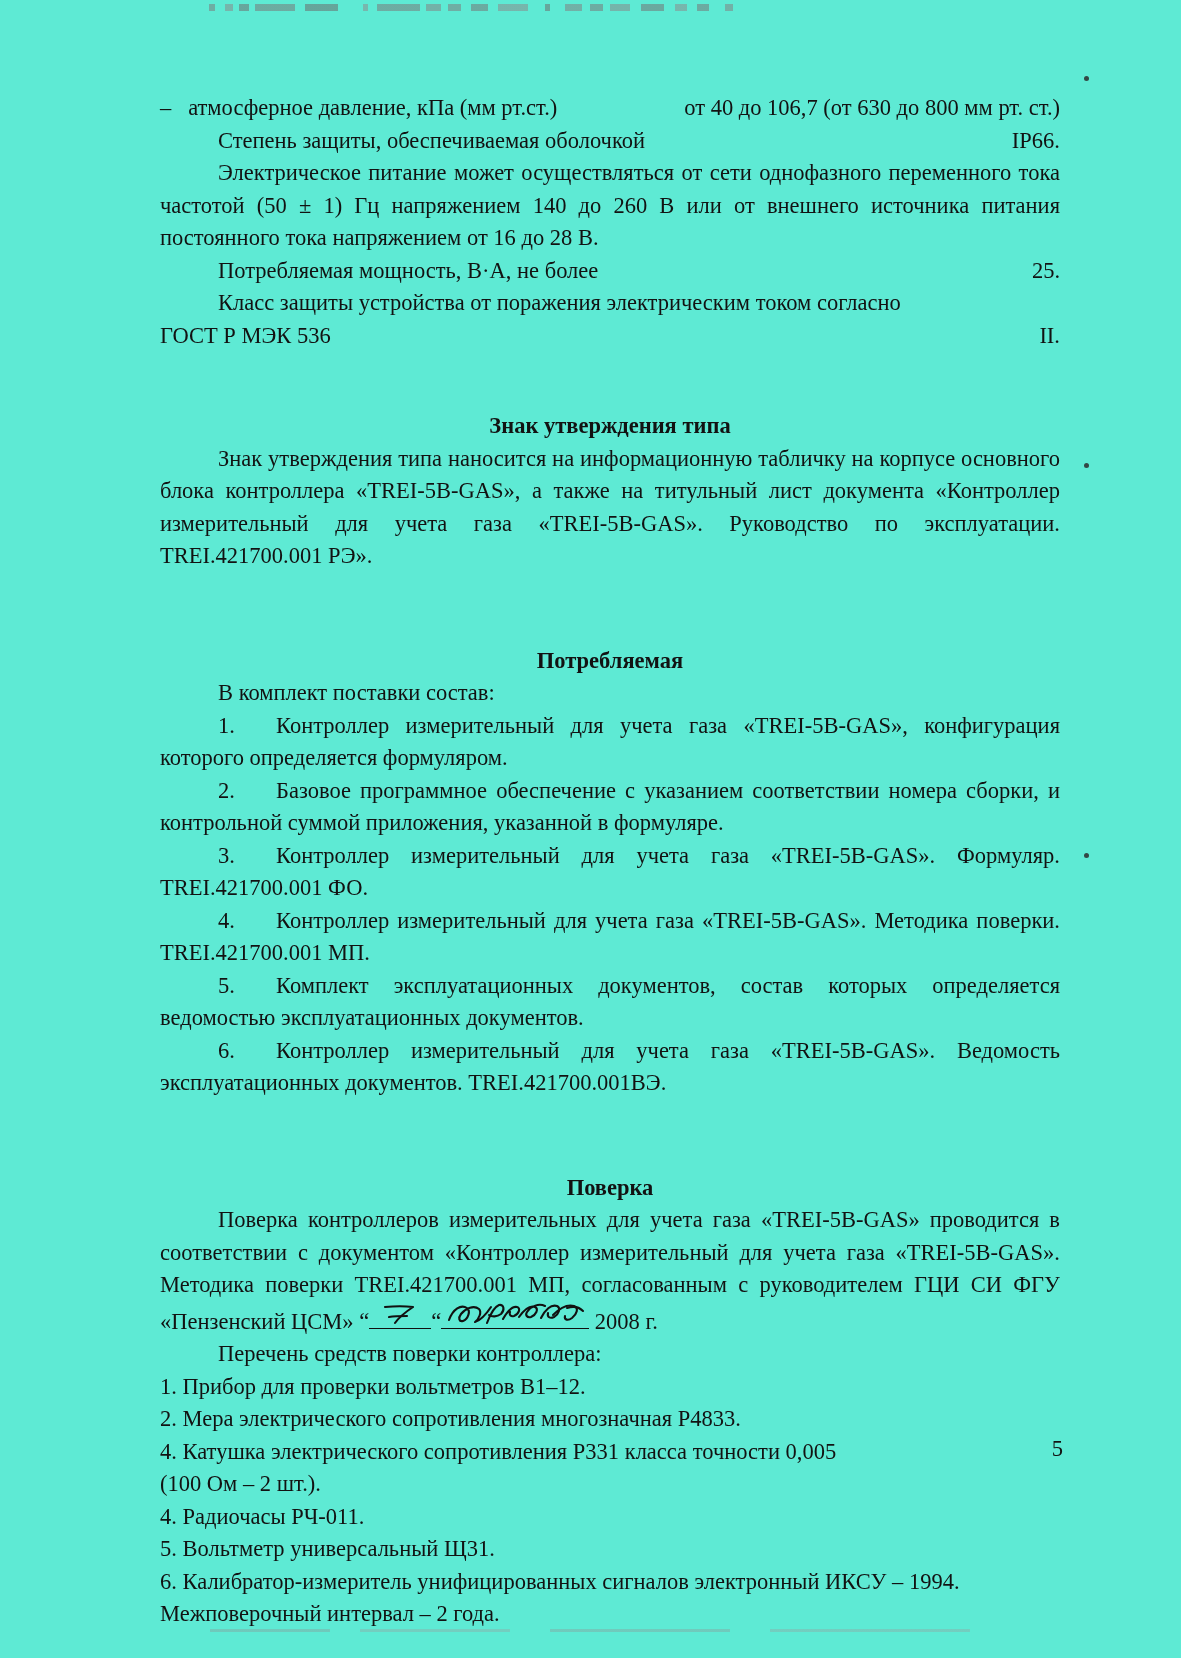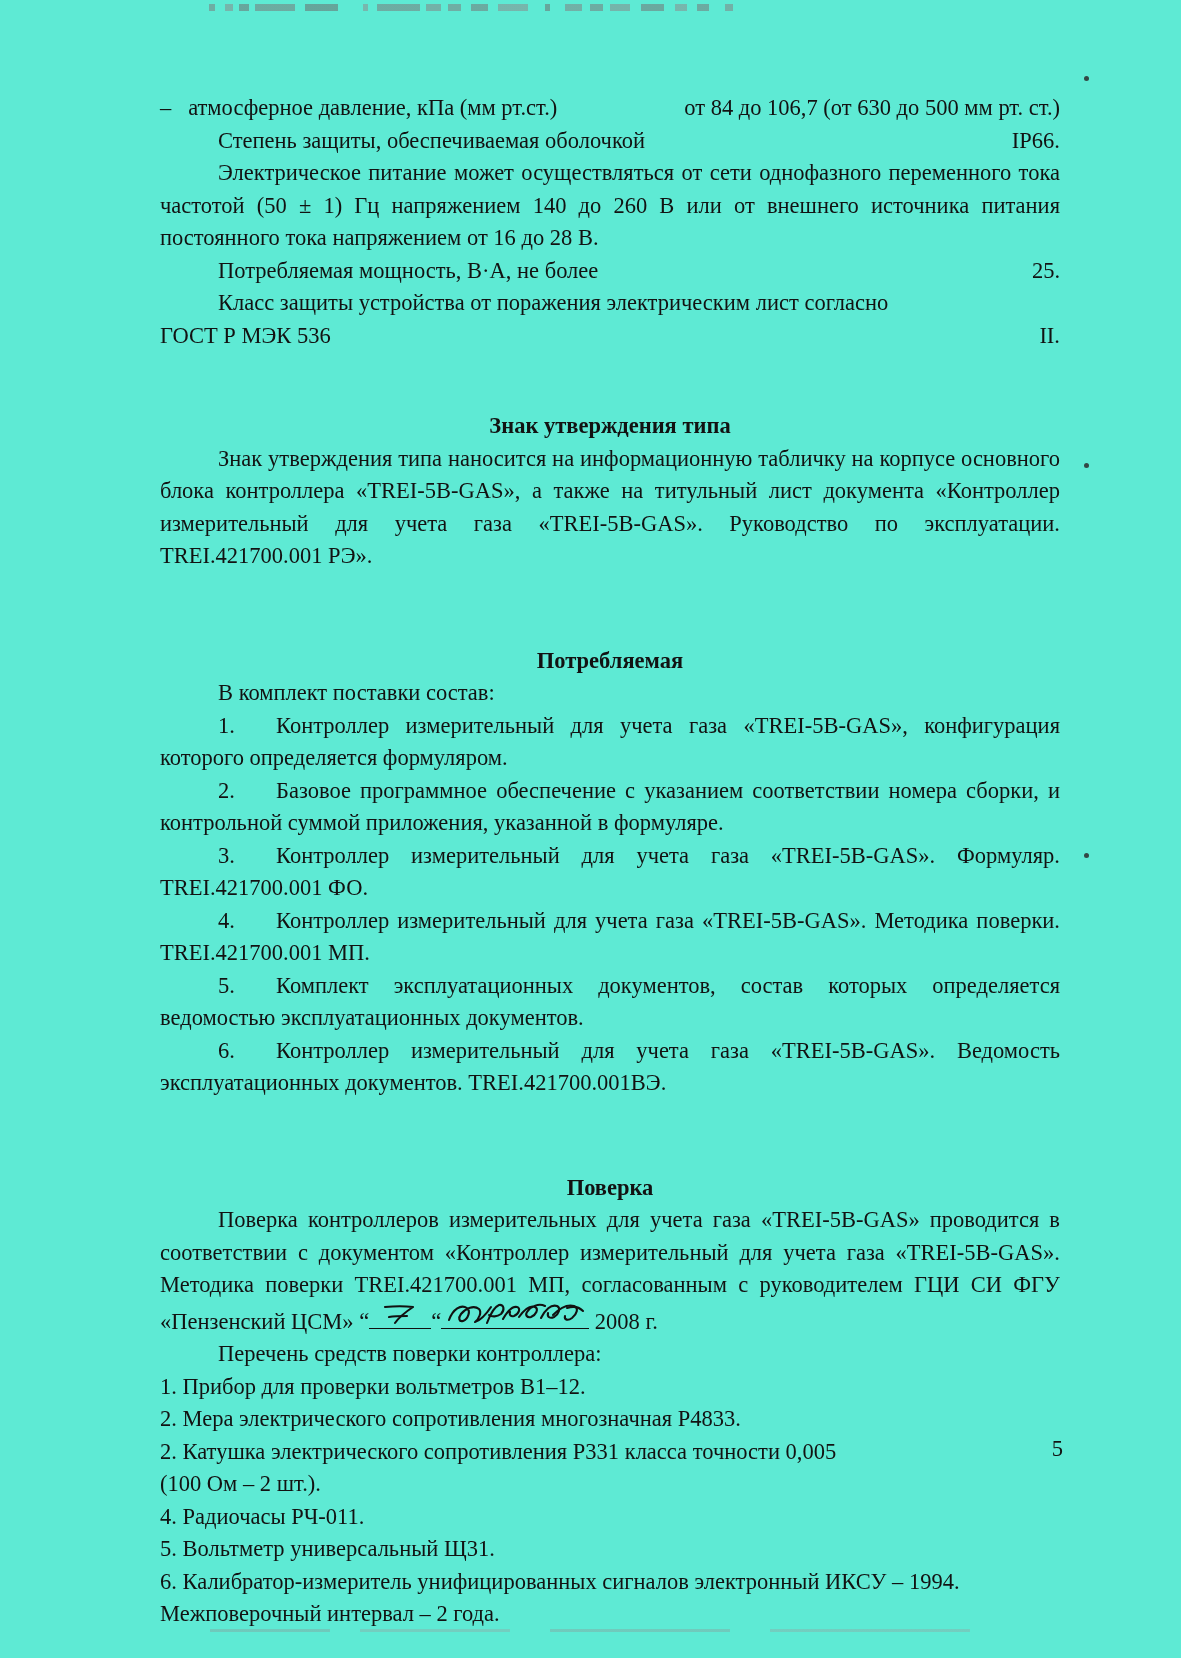--- a/index.html
+++ b/index.html
@@ -160,36 +160,36 @@
   <div class="scan-noise-top"></div>
   <div class="scan-noise-bottom"></div>
   <div class="edge-dot" style="top:76px; right:92px;"></div>
   <div class="edge-dot" style="top:463px; right:92px;"></div>
   <div class="edge-dot" style="top:853px; right:92px;"></div>
 
   <div class="body">
 
     <p class="row dash-item">
       <span class="lbl">–   атмосферное давление, кПа (мм рт.ст.)</span>
-      <span class="val">от 84 до 106,7 (от 630 до 500 мм рт. ст.)</span>
+      <span class="val">от 40 до 106,7 (от 630 до 800 мм рт. ст.)</span>
     </p>
 
     <p class="row pad-left">
       <span class="lbl">Степень защиты, обеспечиваемая оболочкой</span>
       <span class="val">IP66.</span>
     </p>
 
     <p class="indent">Электрическое питание может осуществляться от сети однофазного переменного тока частотой (50 ± 1) Гц напряжением 140 до 260 В или от внешнего источника питания постоянного тока напряжением от 16 до 28 В.</p>
 
     <p class="row pad-left">
       <span class="lbl">Потребляемая мощность, В·А, не более</span>
       <span class="val">25.</span>
     </p>
 
-    <p class="indent">Класс защиты устройства от поражения электрическим лист согласно</p>
+    <p class="indent">Класс защиты устройства от поражения электрическим током согласно</p>
     <p class="row">
       <span class="lbl">ГОСТ Р МЭК 536</span>
       <span class="val">II.</span>
     </p>
 
     <div class="spacer-lg"></div>
 
     <p class="heading">Знак утверждения типа</p>
     <p class="indent">Знак утверждения типа наносится на информационную табличку на корпусе основного блока контроллера «TREI-5B-GAS», а также на титульный лист документа «Контроллер измерительный для учета газа «TREI-5B-GAS». Руководство по эксплуатации. TREI.421700.001 РЭ».</p>
 
@@ -231,21 +231,21 @@
               <path class="hand-ink" d="M78 16 C83 9, 89 4, 94 6 C98 8, 95 14, 90 16 C86 17, 84 14, 86 11 C90 5, 98 2, 104 5"></path>
               <path class="hand-ink" d="M100 17 C104 9, 110 3, 116 5 C120 7, 118 13, 113 16 C109 18, 106 16, 107 12"></path>
               <path class="hand-ink" d="M112 14 C118 8, 126 3, 133 5 C138 7, 136 13, 131 17 C127 20, 123 19, 124 15"></path>
               <path class="hand-ink" d="M126 7 C132 5, 138 6, 142 10"></path>
             </svg></span></span> <span>2008 г.</span></p>
 
     <p class="plain" style="text-indent:58px">Перечень средств поверки контроллера:</p>
 
     <p class="plain">1. Прибор для проверки вольтметров В1–12.</p>
     <p class="plain">2. Мера электрического сопротивления многозначная Р4833.</p>
-    <p class="plain">2. Катушка электрического сопротивления Р331 класса точности 0,005</p>
+    <p class="plain">4. Катушка электрического сопротивления Р331 класса точности 0,005</p>
     <p class="plain">(100 Ом – 2 шт.).</p>
     <p class="plain">4. Радиочасы РЧ-011.</p>
     <p class="plain">5. Вольтметр универсальный Щ31.</p>
     <p class="plain">6. Калибратор-измеритель унифицированных сигналов электронный ИКСУ – 1994.</p>
     <p class="plain">Межповерочный интервал – 2 года.</p>
 
   </div>
 
   <div class="page-number">5</div>
 

